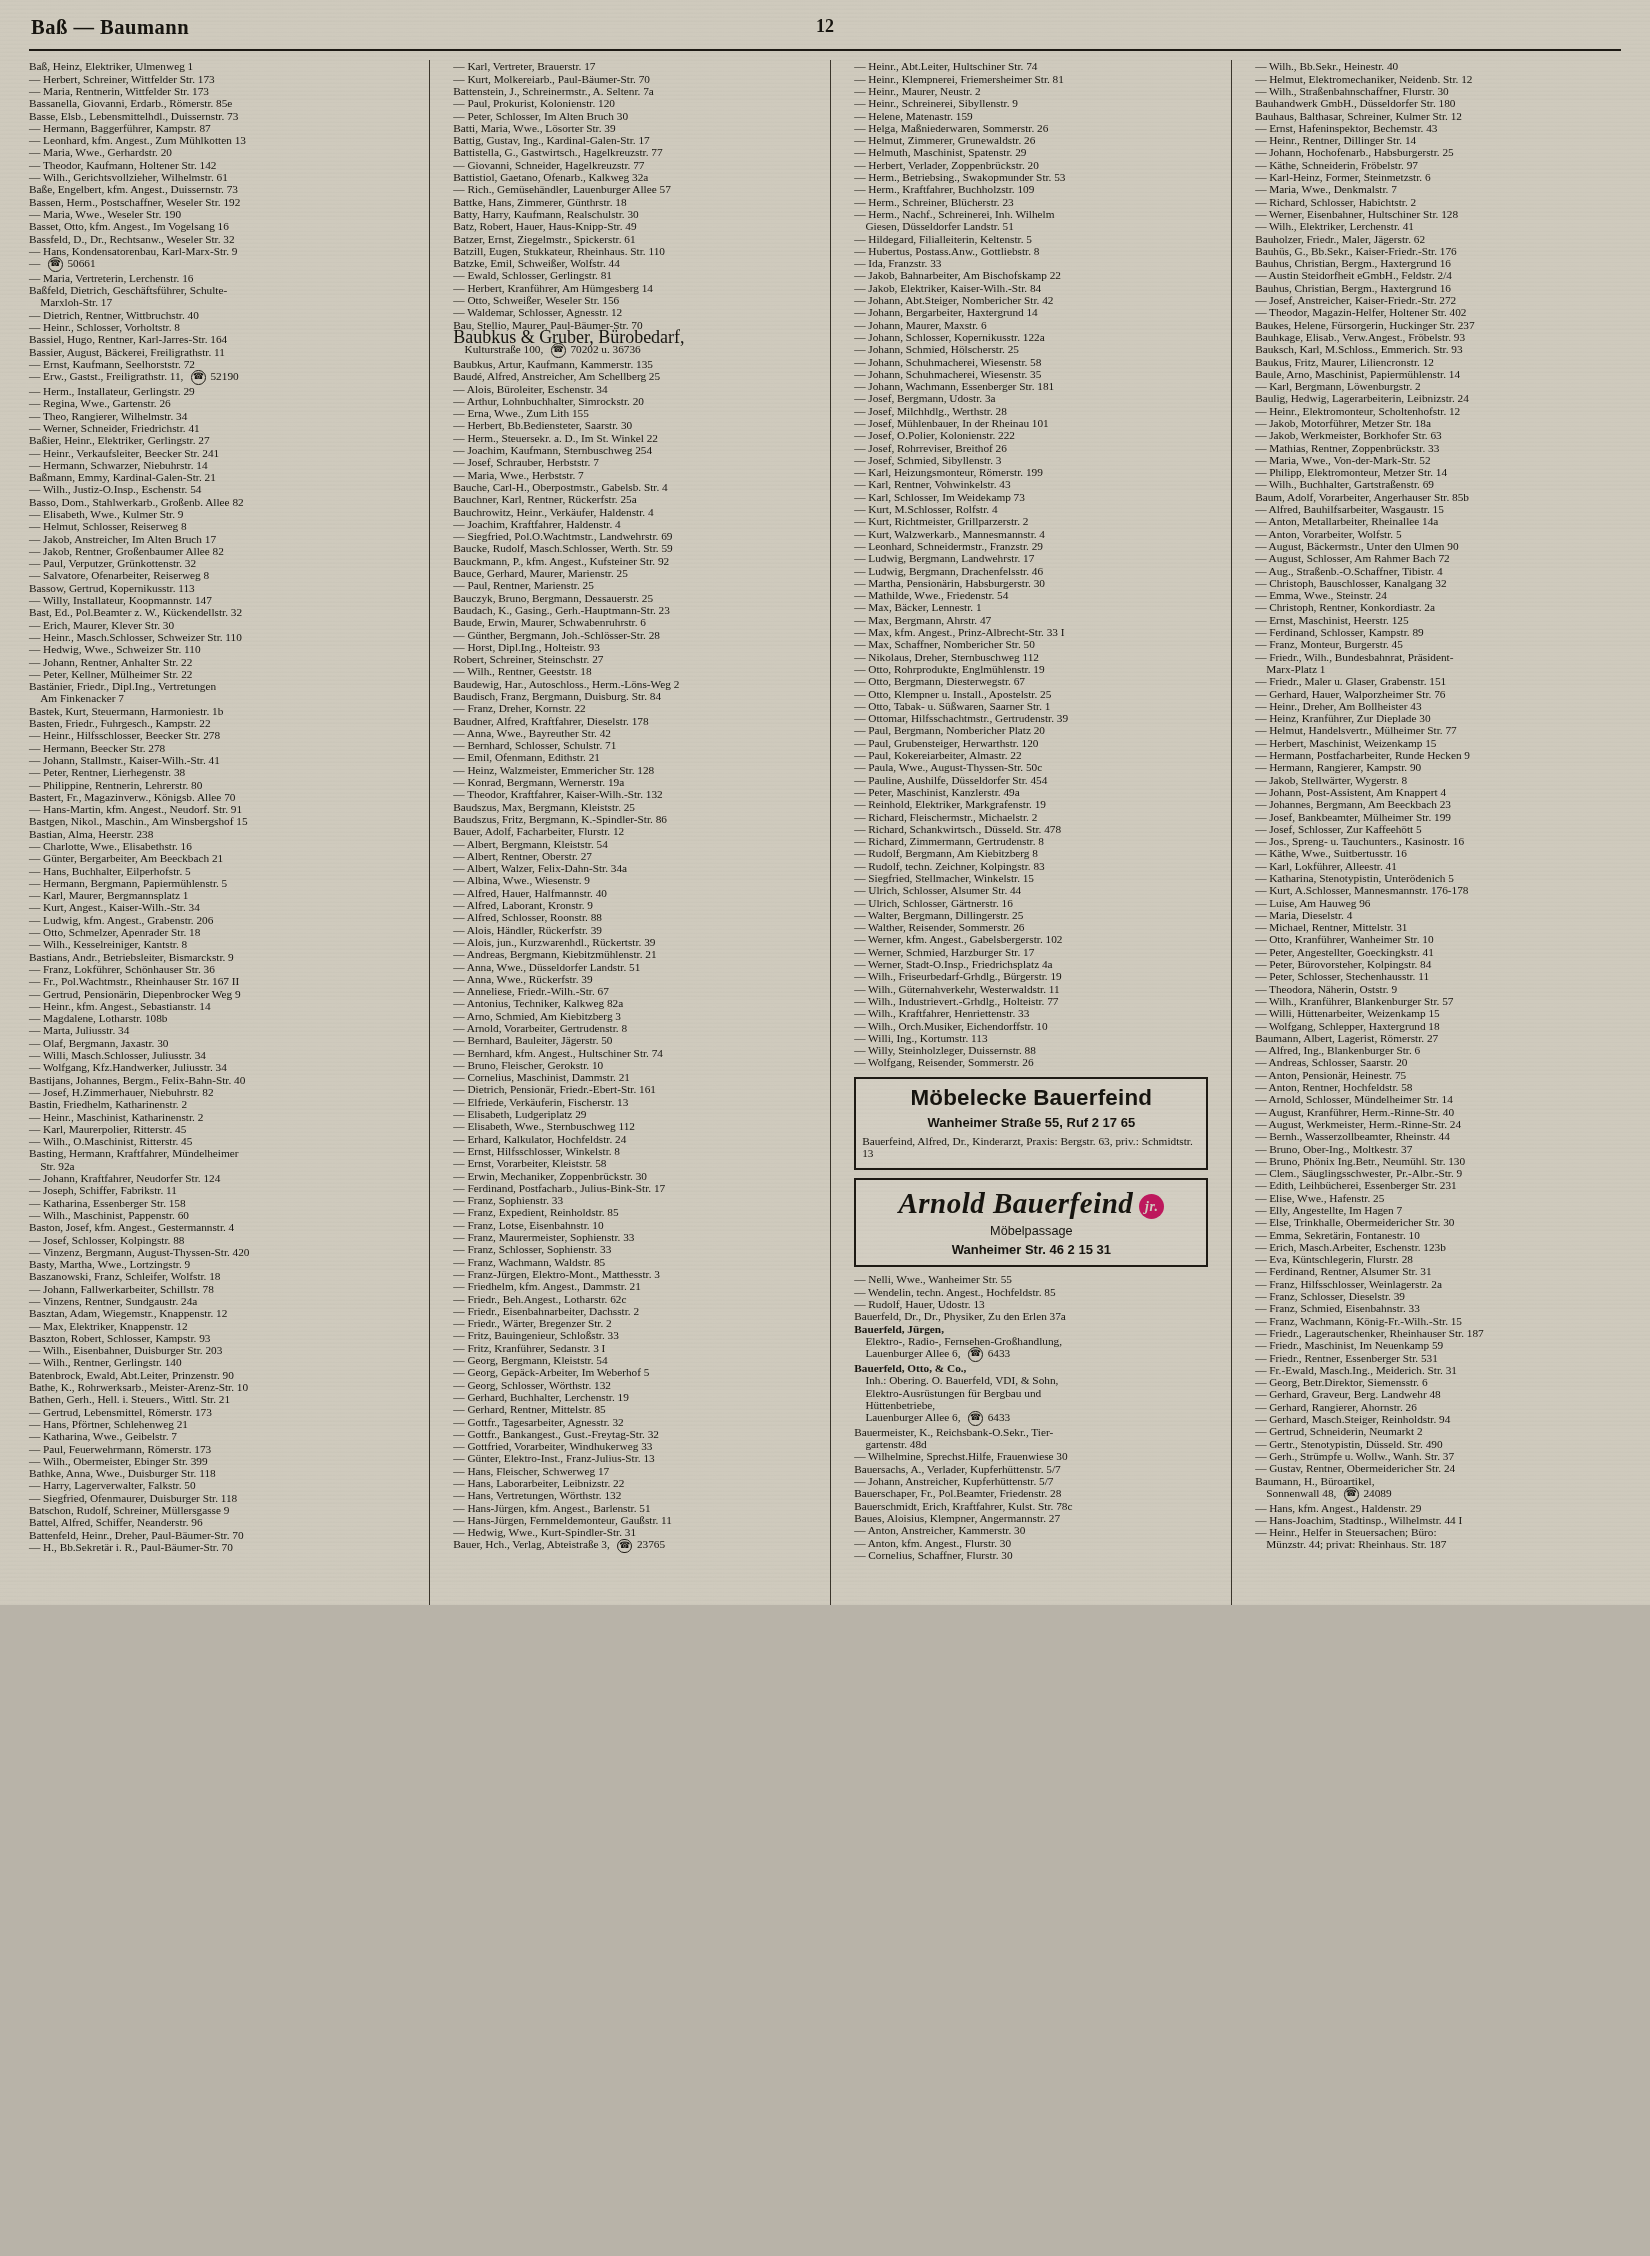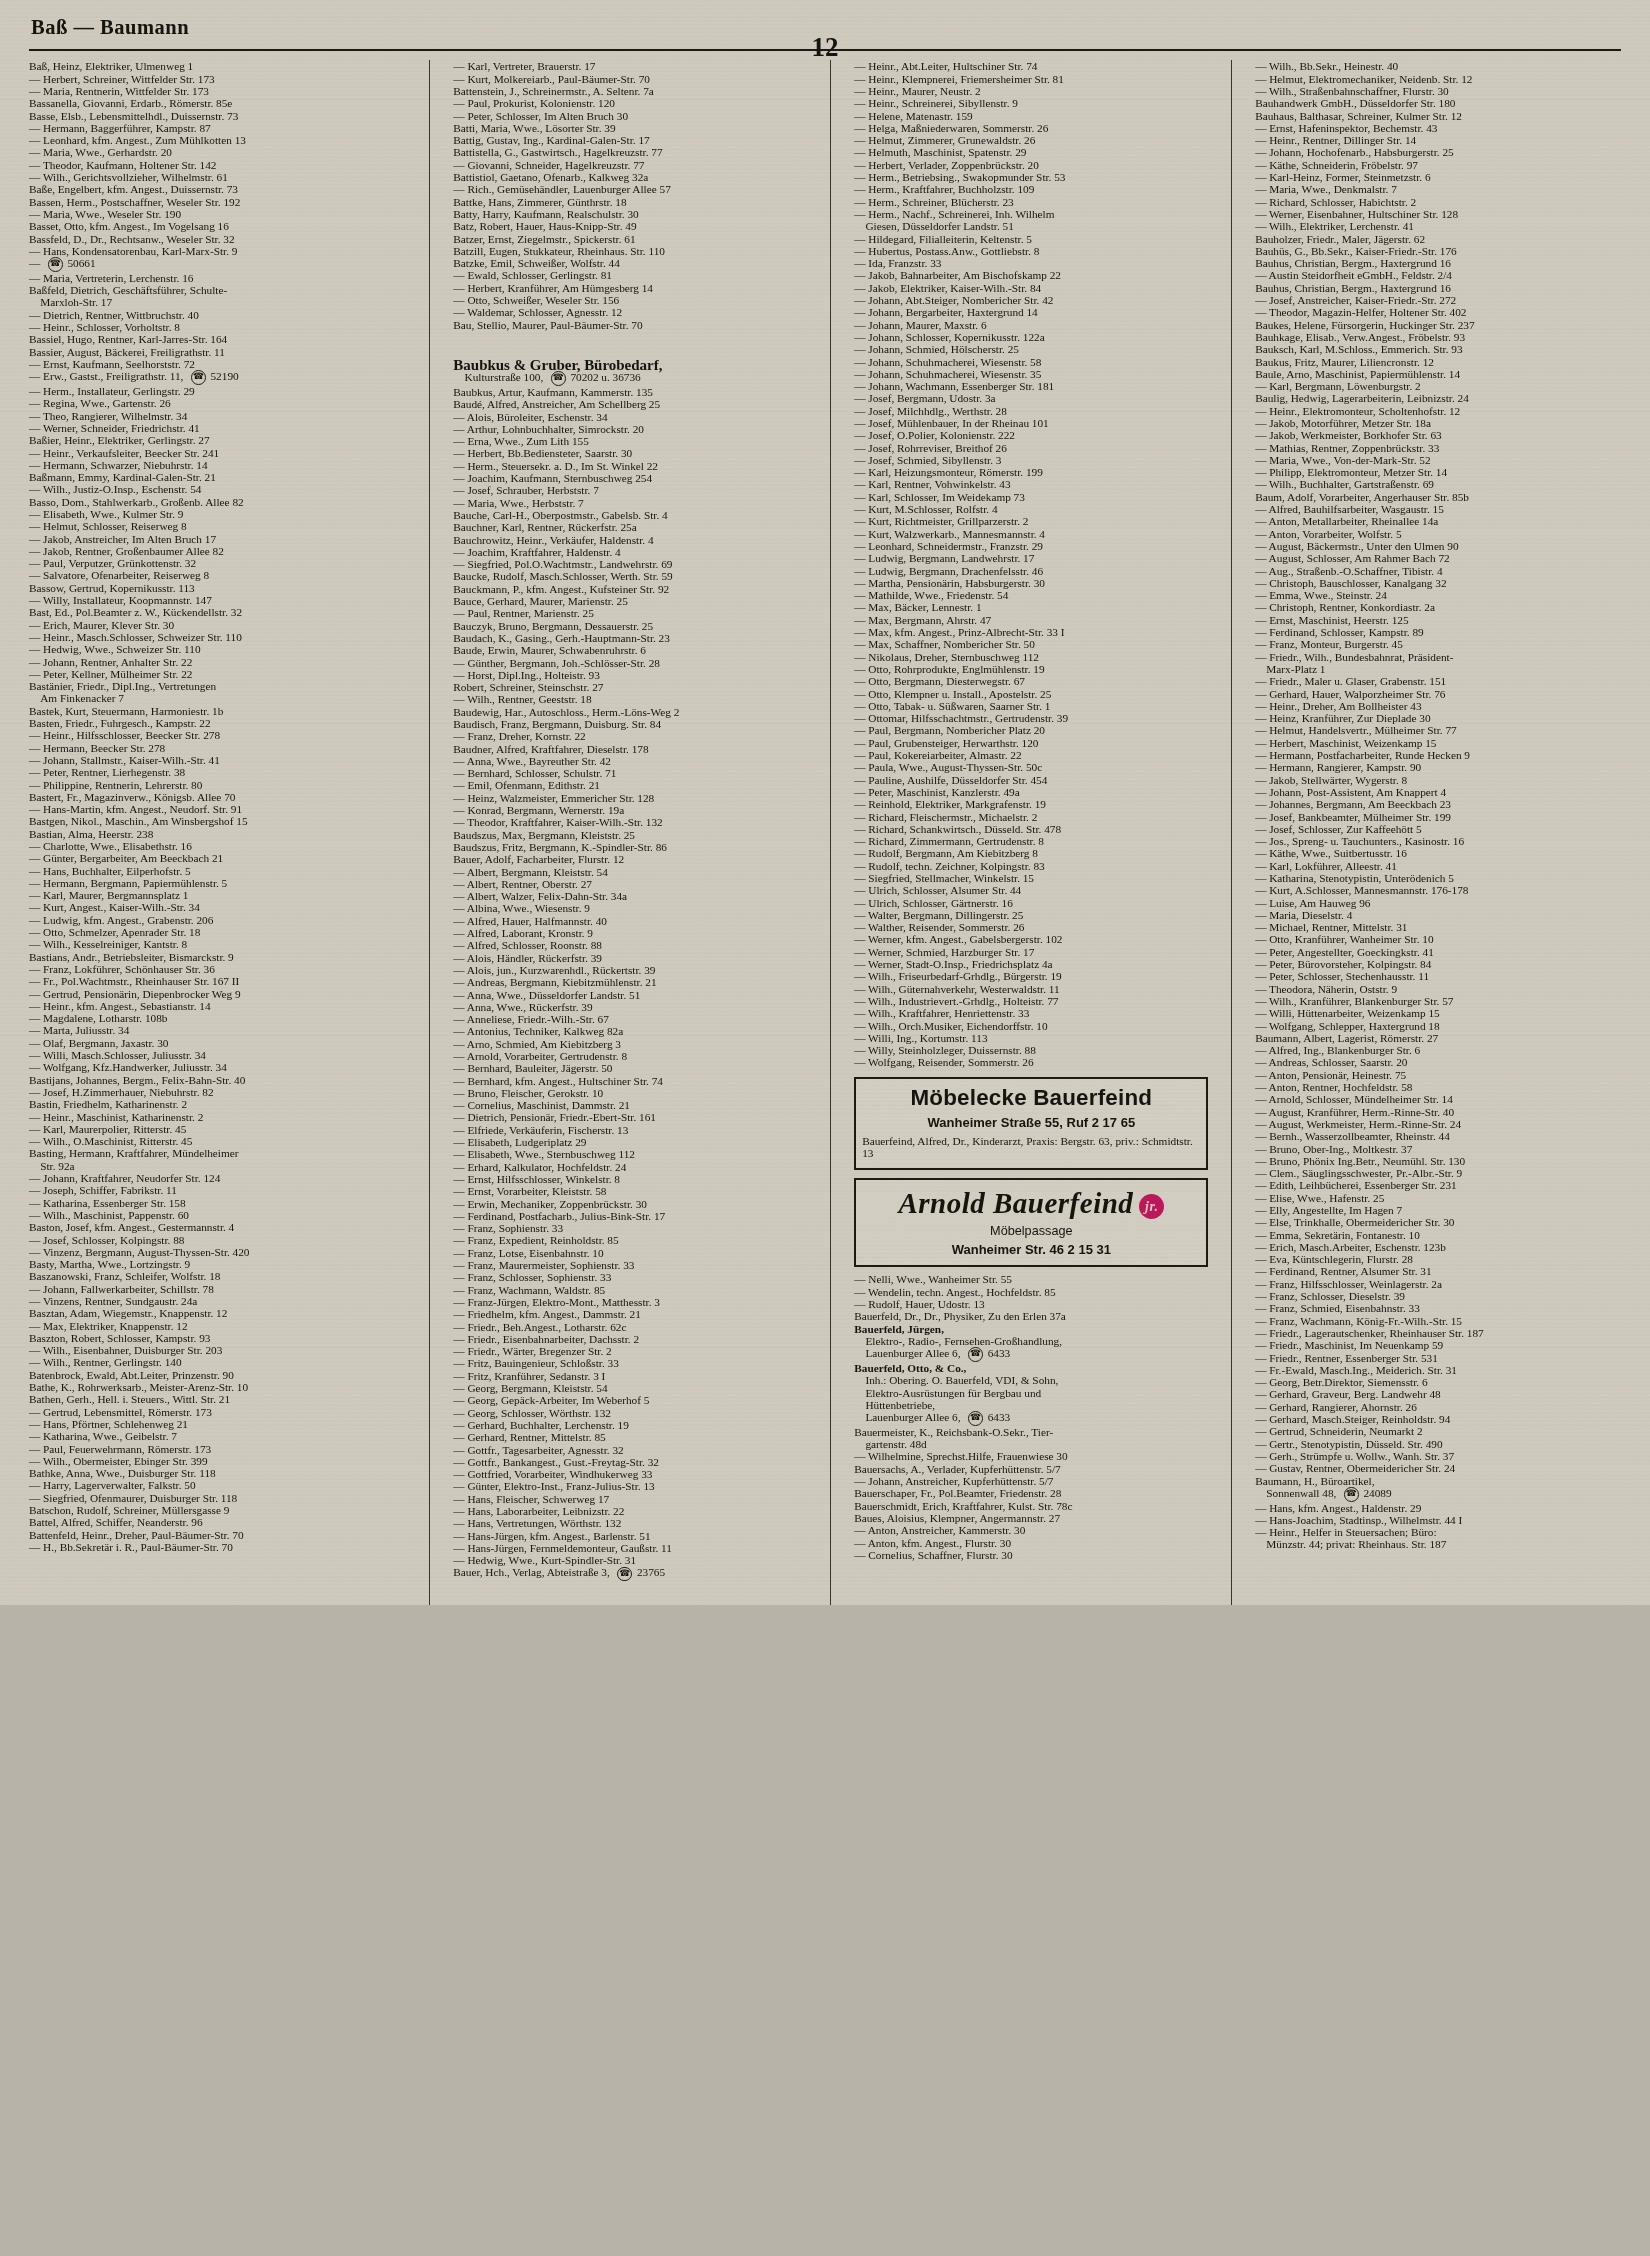--- a/index.html
+++ b/index.html
@@ -46,22 +46,22 @@
     left: 2px;
     top: 0;
     font-size: 20.5px;
     font-weight: bold;
     letter-spacing: 0.5px;
   }
   .header .center {
     position: absolute;
     left: 50%;
     transform: translateX(-50%);
-    top: 16px;
-    font-size: 27px;
+    top: 0;
+    font-size: 18px;
     font-weight: bold;
     text-align: center;
   }
   .cols {
     display: flex;
     gap: 11px;
     height: 2165px;
   }
   .col {
     width: 25%;
@@ -75,23 +75,22 @@
   }
   .entry {
     font-size: 11.3px;
     line-height: 12.3px;
     letter-spacing: -0.02px;
     white-space: pre-wrap;
     word-break: break-word;
   }
   .entry.bold { font-weight: bold; }
   .entry.head {
-    font-weight: bold;
-    font-size: 15px;
-    margin-top: 28px;
+    font-weight: normal;
+    font-size: 18px;
   }
 
   
   .ad {
     border: 2px solid #1d1a14;
     margin: 7.8px 0 5.9px 0;
     padding: 7.8px 5.9px 8.8px 5.9px;
     text-align: center;
     background: #d3cec2;
   }

